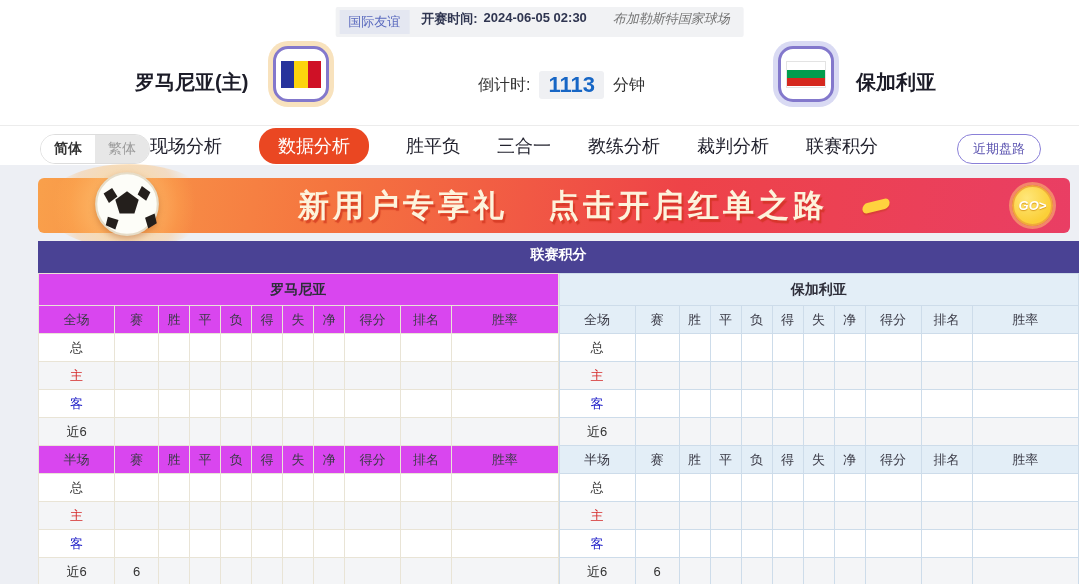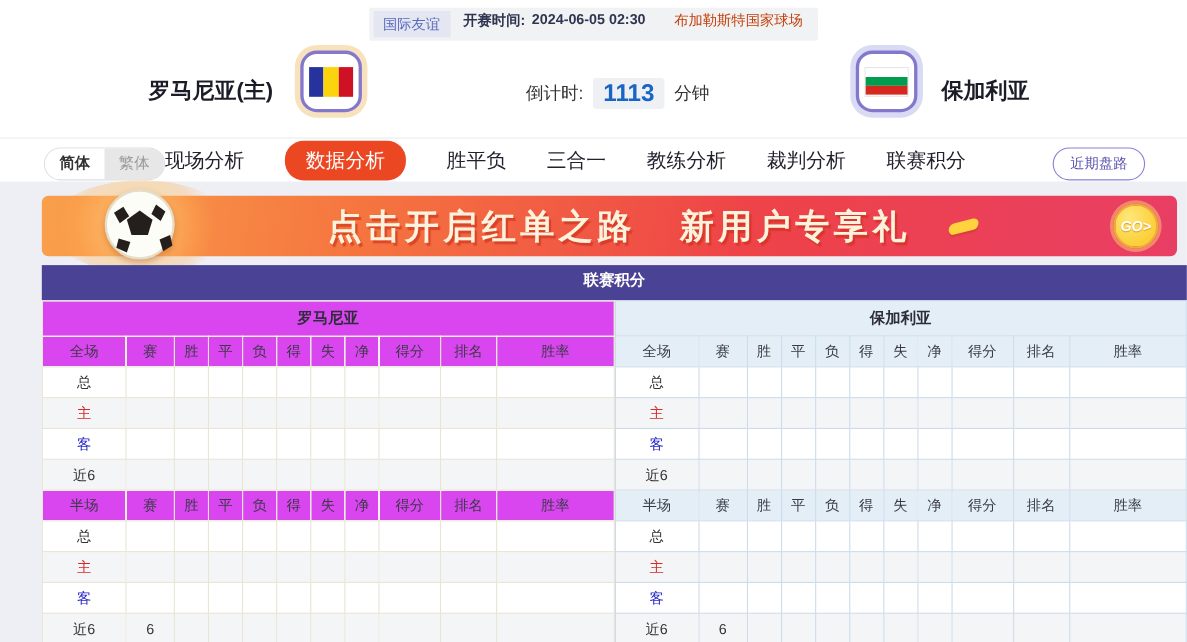--- a/index.html
+++ b/index.html
@@ -5,21 +5,21 @@
   * { margin:0; padding:0; box-sizing:border-box; }
   html,body { width:1079px; height:584px; overflow:hidden; }
   body { font-family:"Liberation Sans","DejaVu Sans",sans-serif; background:#fff; position:relative; }
 
   
   .topbar { position:absolute; top:7px; left:50%; transform:translateX(-50%);
     display:flex; background:#f1f2f4; border-radius:2px;
     padding:3px 14px 3px 4px; font-size:13px; color:#3a3f55; white-space:nowrap; }
   .league-badge { background:#e4e7f1; color:#5a6abe; padding:3px 9px; margin-right:12px; font-size:13px; }
   .kick-label,.kick-time { font-weight:bold; color:#2f3550; margin-right:6px; }
-  .venue { color:#c2410c; margin-left:20px; }
+  .venue { color:#737373; margin-left:20px;font-style:italic; }
 
   
   .teams { position:absolute; top:38px; left:0; width:100%; height:86px; }
   .team-name { position:absolute; font-size:20px; font-weight:bold; color:#1c1c28; top:31px; }
   .home-name { left:135px; }
   .away-name { left:856px; }
   .flagbox { position:absolute; top:8px; width:56px; height:56px; background:#fff;
     border:3px solid #8378cc; border-radius:15px; display:flex; align-items:center; justify-content:center; }
   .home-flagbox { left:273px; box-shadow:0 0 0 5px #f8e2bd; }
   .away-flagbox { left:778px; box-shadow:0 0 0 5px #d9daf3; }
@@ -141,22 +141,22 @@
     <svg class="ball" viewBox="0 0 64 64">
       <circle cx="32" cy="32" r="29" fill="#fdfdf8"></circle>
       <circle cx="32" cy="32" r="29" fill="none" stroke="#e6ddc9" stroke-width="2"></circle>
       <polygon points="32,20 43,28 39,41 25,41 21,28" fill="#241f1c"></polygon>
       <polygon points="10,22 18,17 23,25 15,31" fill="#241f1c"></polygon>
       <polygon points="46,15 54,21 50,29 42,23" fill="#241f1c"></polygon>
       <polygon points="14,44 24,47 21,56 12,52" fill="#241f1c"></polygon>
       <polygon points="49,45 58,41 60,50 52,55" fill="#241f1c"></polygon>
     </svg>
     <div class="banner-text">
+      <span>新用户专享礼</span>
       <span>点击开启红单之路</span>
-      <span>新用户专享礼</span>
       <span class="confetti"></span>
     </div>
     <div class="go-btn">GO&gt;</div>
   </div>
 
   <div class="score-table">
     <div class="tbl-title">联赛积分</div>
     <div class="tbl-halves">
       <div class="side home-side" id="home-side">
           <table>

